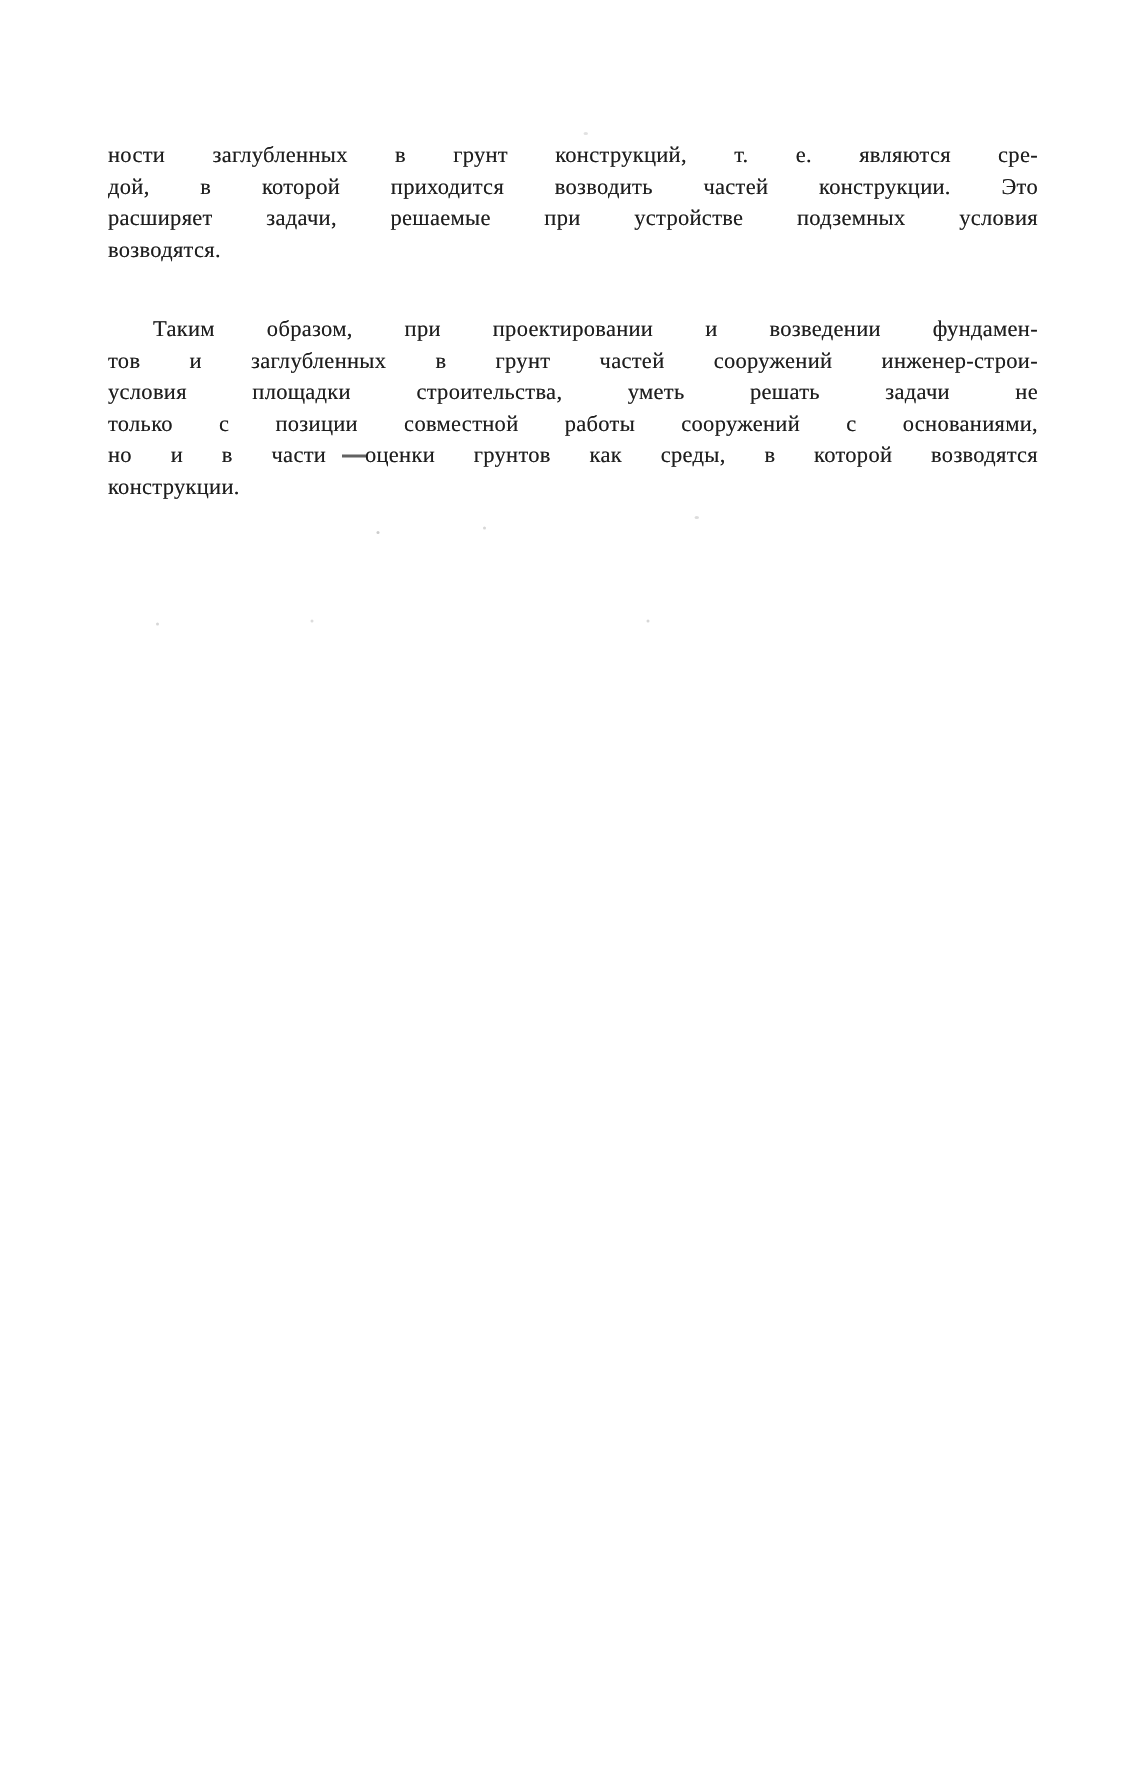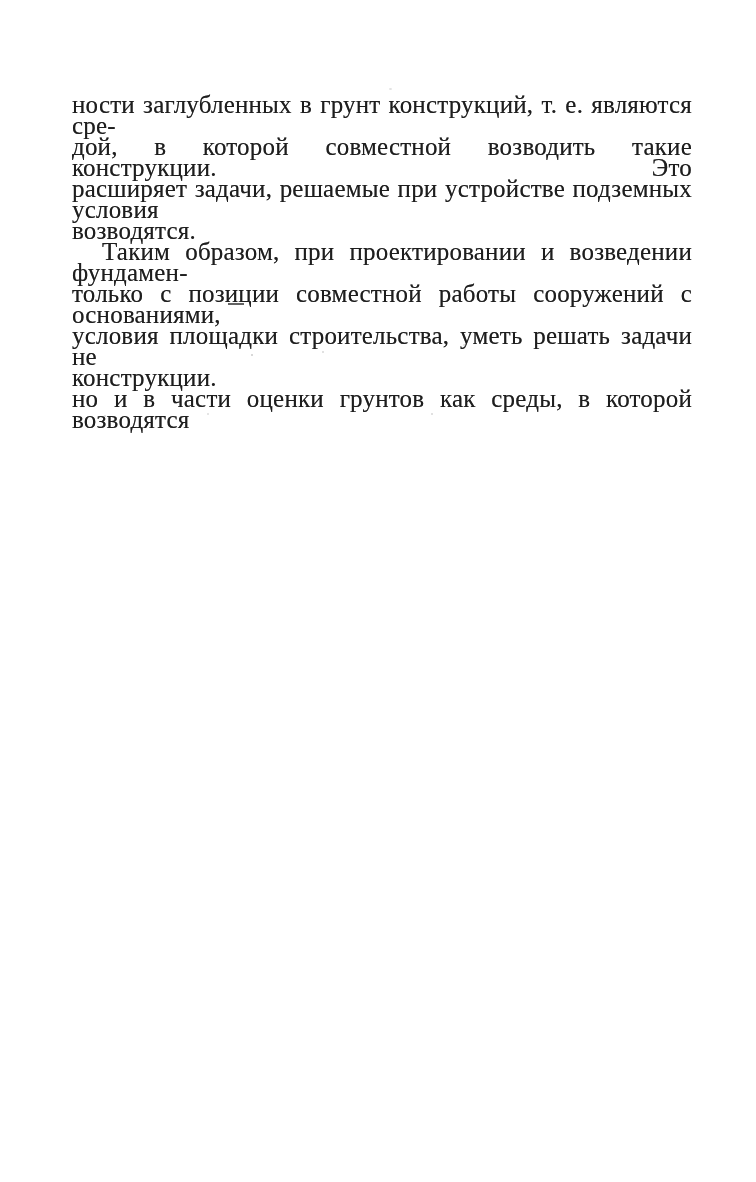--- a/index.html
+++ b/index.html
@@ -18,34 +18,35 @@
     height: 1182px;
     background: #ffffff;
     overflow: hidden;
   }
   .text-block {
     position: absolute;
     left: 72px;
     top: 94px;
     width: 620px;
     color: #1e1e1e;
-    font-size: 25px;
+    font-size: 15px;
     line-height: 21px;
     letter-spacing: 0.2px;
     text-shadow: 0 0 0.4px rgba(10,10,10,0.55);
   }
   .line {
     text-align: justify;
     text-align-last: justify;
   }
   .line.para-end {
     text-align-last: left;
   }
   .line.indent {
     text-indent: 30px;
+    margin-top: 32px;
   }
   
   .underline-artifact {
     position: absolute;
     left: 228px;
     top: 303px;
     width: 16px;
     height: 2px;
     background: rgba(45,45,45,0.75);
   }
@@ -61,28 +62,29 @@
   .s5 { left: 207px; top: 413px; width: 2px; height: 2px; opacity: .35; }
   .s6 { left: 431px; top: 413px; width: 2px; height: 2px; opacity: .4; }
   .s7 { left: 389px; top: 88px;  width: 3px; height: 2px; opacity: .3; }
 </style>
 </head>
 <body>
 
 <div class="page">
   <div class="text-block">
     <div class="line">ности заглубленных в грунт конструкций, т. е. являются сре-</div>
-    <div class="line">дой, в которой совместной возводить такие конструкции. Это</div>
+    <div class="line">дой, в которой приходится возводить частей конструкции. Это</div>
     <div class="line">расширяет задачи, решаемые при устройстве подземных условия</div>
     <div class="line para-end">возводятся.</div>
     <div class="line indent">Таким образом, при проектировании и возведении фундамен-</div>
+    <div class="line">тов и заглубленных в грунт частей сооружений инженер-строи-</div>
+    <div class="line">условия площадки строительства, уметь решать задачи не</div>
     <div class="line">только с позиции совместной работы сооружений с основаниями,</div>
-    <div class="line">условия площадки строительства, уметь решать задачи не</div>
+    <div class="line">но и в части оценки грунтов как среды, в которой возводятся</div>
     <div class="line para-end">конструкции.</div>
-    <div class="line">но и в части оценки грунтов как среды, в которой возводятся</div>
   </div>
 
   <div class="underline-artifact"></div>
   <div class="speck s1"></div>
   <div class="speck s2"></div>
   <div class="speck s3"></div>
   <div class="speck s4"></div>
   <div class="speck s5"></div>
   <div class="speck s6"></div>
   <div class="speck s7"></div>

